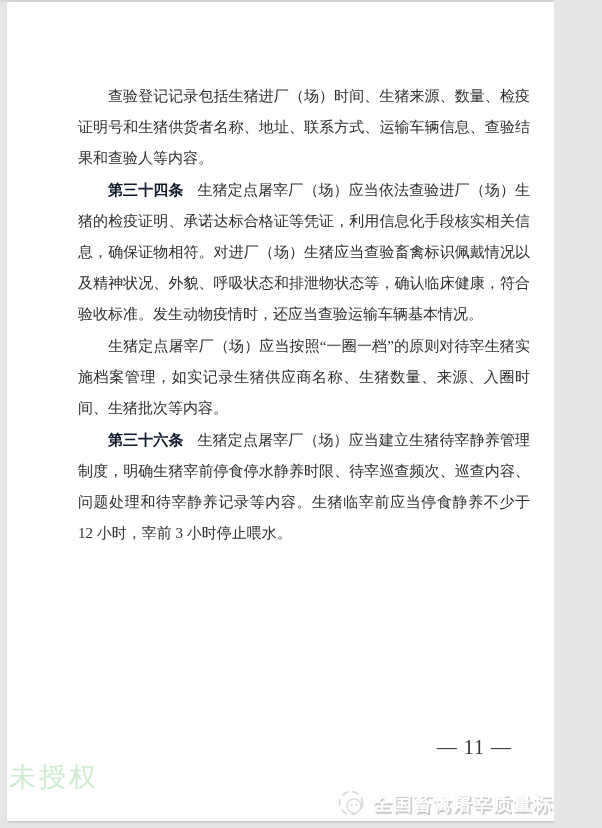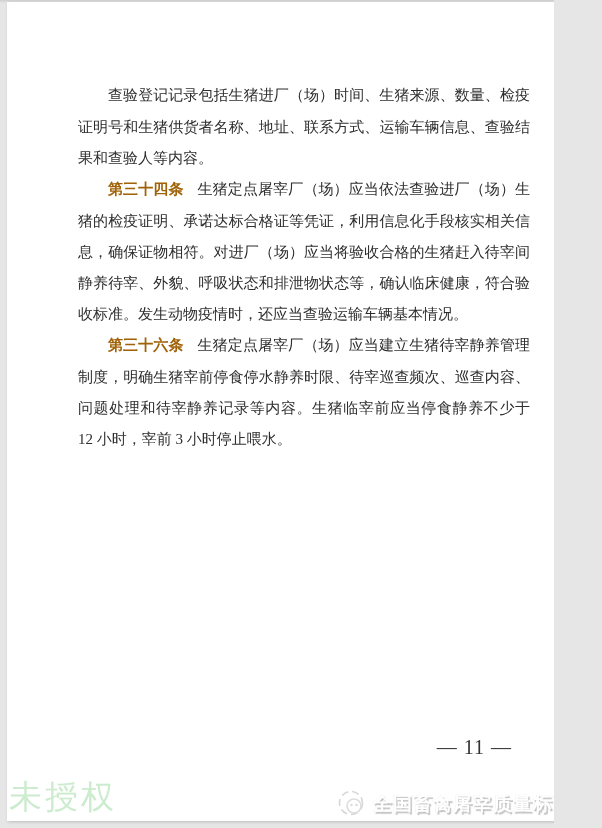--- a/index.html
+++ b/index.html
@@ -20,32 +20,32 @@
     box-shadow:1px 1px 3px rgba(0,0,0,0.18);
   }
   .content {
     position:absolute; left:71px; top:78px; width:452px;
     font-size:15px; line-height:31px; letter-spacing:0;
     color:#2e2e2e;
     text-align:justify;
   }
   .content p { margin:0; text-indent:2em; }
   .art {
-    font-family:Liberation Mono, monospace;
-    font-weight:700; color:#a16207;
+    font-family:Liberation Sans, sans-serif;
+    font-weight:700; color:#0f172a;
   }
   .art:not(:empty) { margin-right:14px; }
   .page-number {
     position:absolute; top:734px; right:79px;
     font-size:20px; color:#333333; letter-spacing:1px;
     font-family:"Liberation Serif","DejaVu Serif",serif;
   }
   .wm-green {
-    position:absolute; left:2px; top:773px;
-    font-size:33px; color:#cdeccf; letter-spacing:3px;
+    position:absolute; left:2px; top:757px;
+    font-size:27px; color:#cdeccf; letter-spacing:3px;
     font-family:"Liberation Sans","DejaVu Sans",sans-serif;
   }
   .footer-wm {
     position:absolute; left:331px; top:788px;
     display:flex; align-items:center; gap:7px;
     white-space:nowrap;
   }
   .emblem { width:28px; height:28px; display:inline-block; }
   .org-name {
     font-size:19px; font-weight:700; letter-spacing:1px;
@@ -55,21 +55,22 @@
   }
 </style>
 </head>
 <body>
 
 <div class="canvas">
   <div class="page">
 
     <div class="content">
       <p><b class="art"></b><span>查验登记记录包括生猪进厂（场）时间、生猪来源、数量、检疫证明号和生猪供货者名称、地址、联系方式、运输车辆信息、查验结果和查验人等内容。</span></p>
-      <p><b class="art">第三十四条</b><span>生猪定点屠宰厂（场）应当依法查验进厂（场）生猪的检疫证明、承诺达标合格证等凭证，利用信息化手段核实相关信息，确保证物相符。对进厂（场）应当将验收合格的生猪赶入待宰间静养待宰、外貌、呼吸状态和排泄物状态等，确认临床健康，符合验收标准。发生动物疫情时，还应当查验运输车辆基本情况。</span></p>
+      <p><b class="art">第三十四条</b><span>生猪定点屠宰厂（场）应当依法查验进厂（场）生猪的检疫证明、承诺达标合格证等凭证，利用信息化手段核实相关信息，确保证物相符。对进厂（场）生猪应当查验畜禽标识佩戴情况以及精神状况、外貌、呼吸状态和排泄物状态等，确认临床健康，符合验收标准。发生动物疫情时，还应当查验运输车辆基本情况。</span></p>
+      <p><b class="art"></b><span>生猪定点屠宰厂（场）应当按照“一圈一档”的原则对待宰生猪实施档案管理，如实记录生猪供应商名称、生猪数量、来源、入圈时间、生猪批次等内容。</span></p>
       <p><b class="art">第三十六条</b><span>生猪定点屠宰厂（场）应当建立生猪待宰静养管理制度，明确生猪宰前停食停水静养时限、待宰巡查频次、巡查内容、问题处理和待宰静养记录等内容。生猪临宰前应当停食静养不少于 12 小时，宰前 3 小时停止喂水。</span></p>
     </div>
 
     <div class="page-number">— 11 —</div>
 
     <div class="wm-green">未授权</div>
 
     <div class="footer-wm">
       <span class="emblem">
         <svg width="28" height="28" viewBox="0 0 28 28">

